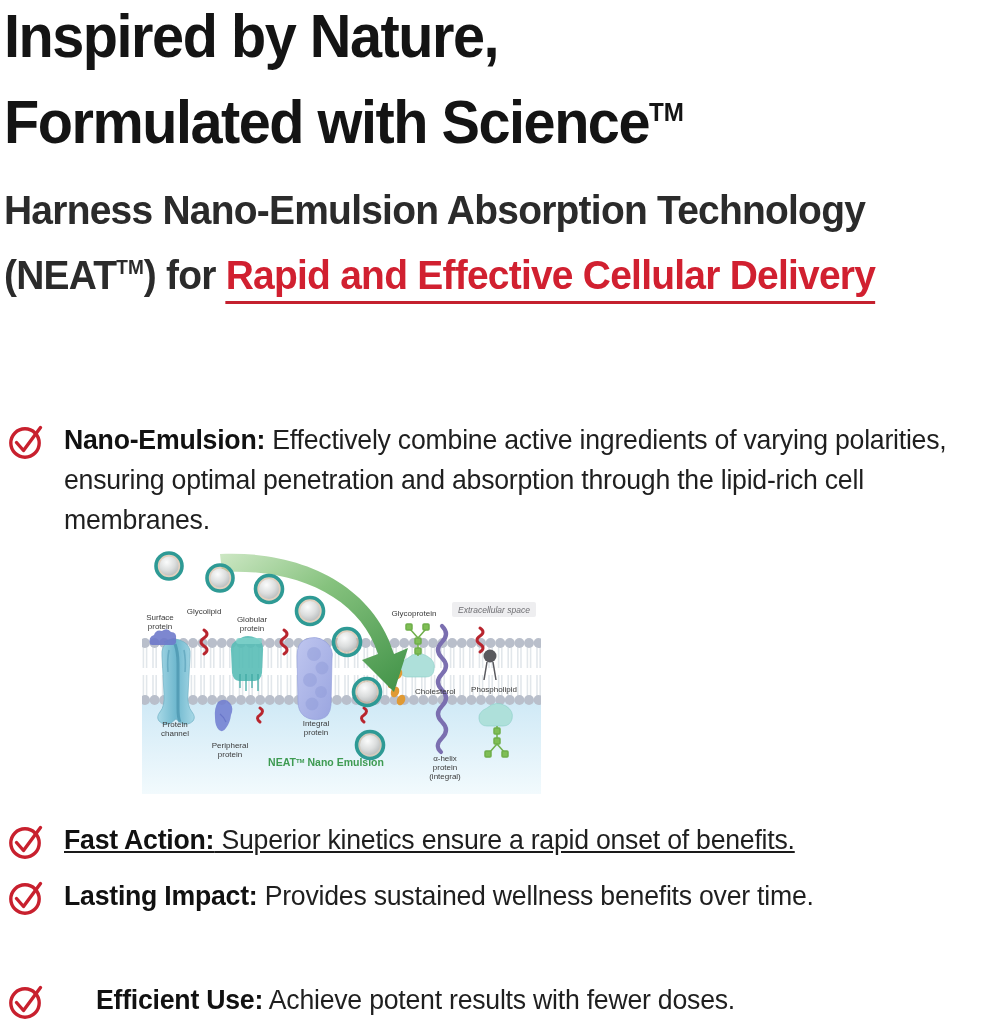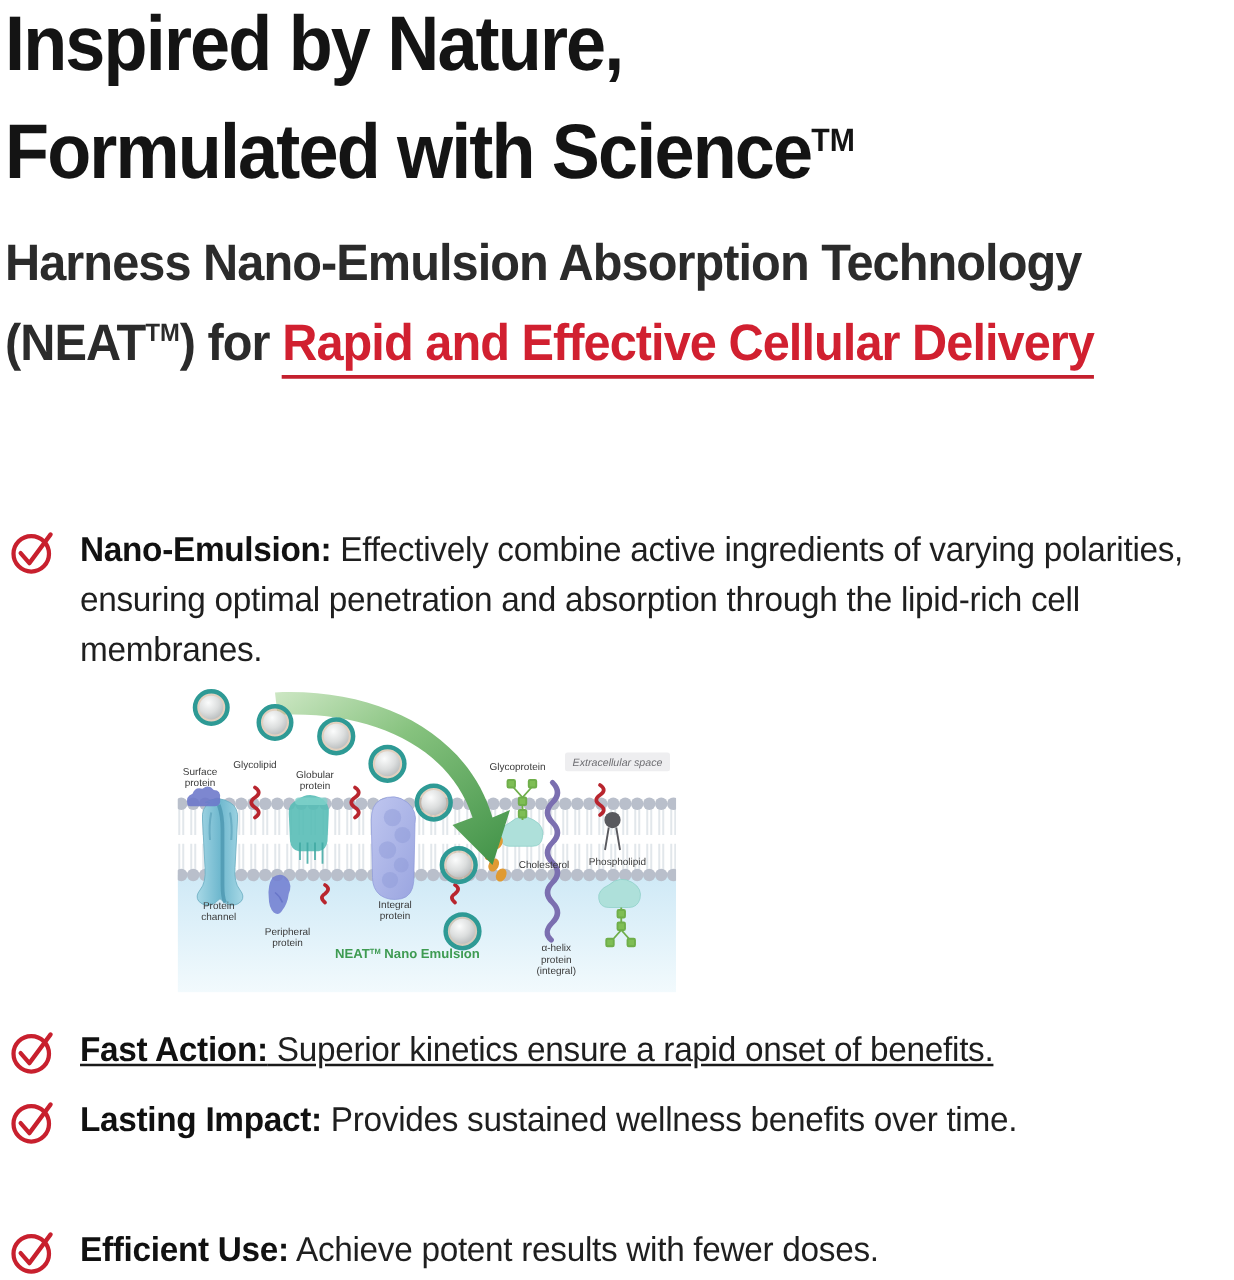--- a/index.html
+++ b/index.html
@@ -87,21 +87,21 @@
     transform-origin: left top;
   }
   .bullet-text b {
     font-weight: bold;
     color: #111;
   }
 
   #bullet-1 { top: 420px; }
   #bullet-2 { top: 820px; text-decoration: underline; }
   #bullet-3 { top: 856px; margin-top: 20px; }
-  #bullet-4 { top: 980px; }
+  #bullet-4 { top: 980px; gap: 32px; }
 
   
   .diagram {
     position: absolute;
     left: 142px;
     top: 596px;
     width: 399px;
     height: 198px;
     background: #ffffff;
     overflow: hidden;

